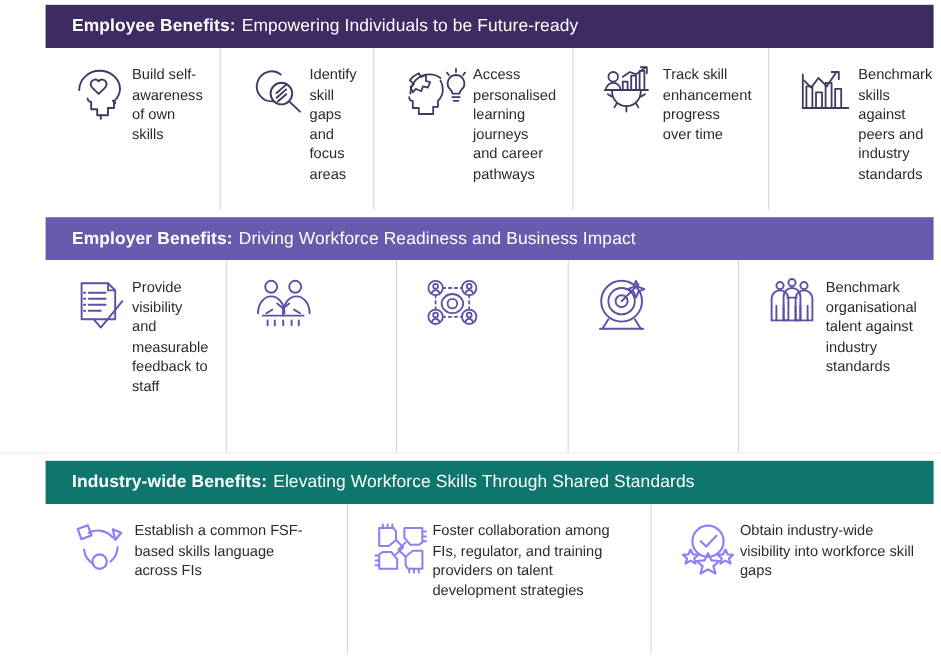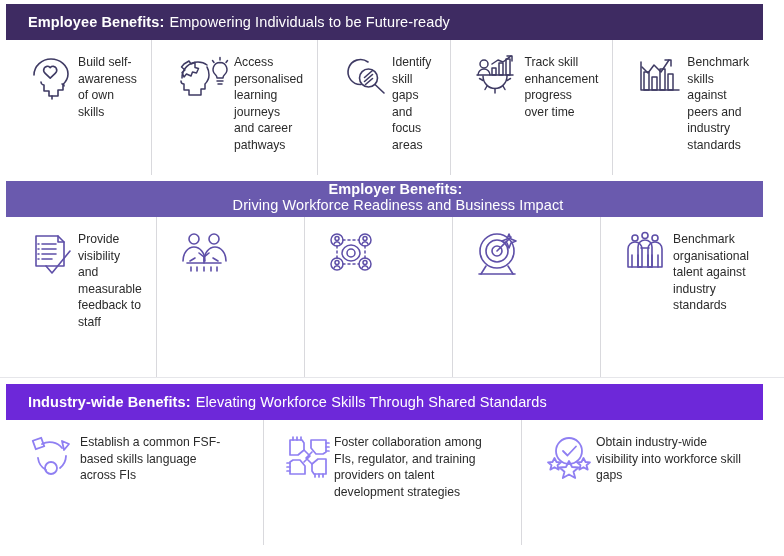--- a/index.html
+++ b/index.html
@@ -69,21 +69,21 @@
   .card-text{
     font-size:12.2px;
     line-height:16.5px;
     color:#2b2b2b;
     max-width:190px;
   }
   .row-3 .card-text{max-width:250px;}
 
   
   .top-gutter{height:4px;background:#ffffff;}
-  .side-pad{padding-left:6px;padding-right:21px;box-sizing:border-box;}
+  .side-pad{padding-left:6px;padding-right:6px;box-sizing:border-box;margin-left:32px;}
   .gap{height:6px;background:#ffffff;}
   .bottom-rule{height:1px;background:#e6e6ea;}
 </style>
 </head>
 <body>
 
 <div class="infographic">
 
   <div class="top-gutter"></div>
 
@@ -99,46 +99,46 @@
     <div class="card">
       <div class="icon-wrap">
         <svg width="52" height="46" viewBox="0 0 52 46" fill="none" stroke="#3E3A63" stroke-width="1.6" stroke-linecap="round" stroke-linejoin="round">
           <path d="M8 21c0-9 8-16 17-16s17 6.5 17 15c0 5-2.5 8-5 10.5V36h-5v6H23v-5h-5v-6c-1 0-3-1-3-3"></path>
           <path d="M36 30c1 0 2 1 2 2"></path>
           <path d="M24 13.5c-1.6-1.8-4.6-1.5-5.8.6-1 1.8-.4 3.9 1 5.3l5 4.8 5-4.8c1.4-1.4 2-3.5 1-5.3-1.2-2.1-4.2-2.4-5.8-.6l-.2.2z"></path>
           <path d="M26 42v3"></path>
         </svg>
       </div>
       <div class="card-text">Build self-awareness of own skills</div>
+    </div>
+
+    <div class="card">
+      <div class="icon-wrap">
+        <svg width="54" height="46" viewBox="0 0 54 46" fill="none" stroke="#3E3A63" stroke-width="1.6" stroke-linecap="round" stroke-linejoin="round">
+          <path d="M23 30.5A12.5 12.5 0 1 1 30 8"></path>
+          <circle cx="30.5" cy="24" r="9"></circle>
+          <path d="M26.5 27.5l8-7M26.5 23.5l8-7M27.5 30.5l7-6"></path>
+          <path d="M37 30.5L46 39"></path>
+        </svg>
+      </div>
+      <div class="card-text">Identify skill gaps and focus areas</div>
     </div>
 
     <div class="card">
       <div class="icon-wrap">
         <svg width="62" height="46" viewBox="0 0 62 46" fill="none" stroke="#3E3A63" stroke-width="1.5" stroke-linecap="round" stroke-linejoin="round">
           <path d="M10 24c0-9 7-16 16-16 3.5 0 6.5 1 9 3"></path>
           <path d="M35 13c1.5 2.5 2 5 2 8 0 4-2 7-4 9v5h-4v6H17v-5h-5v-6c-1.5 0-3-1-3-3"></path>
           <path d="M12 10l5-3 2 3 4-1.5v5l3.5 1-2 4.5-4-1-1.5 4-4.5-2-2.5 3-2-4.5 3-2.5-3.5-3z"></path>
           <path d="M48 8.5a7 7 0 0 1 4.5 12.3c-1 .9-1.5 1.9-1.5 3.2h-6c0-1.3-.5-2.3-1.5-3.2A7 7 0 0 1 48 8.5z"></path>
           <path d="M45 27h6M46 30h4"></path>
           <path d="M48 3.5v2.5M40.5 6.5l1.5 2M55.5 6.5L54 8.5"></path>
         </svg>
       </div>
       <div class="card-text">Access personalised learning journeys and career pathways</div>
-    </div>
-
-    <div class="card">
-      <div class="icon-wrap">
-        <svg width="54" height="46" viewBox="0 0 54 46" fill="none" stroke="#3E3A63" stroke-width="1.6" stroke-linecap="round" stroke-linejoin="round">
-          <path d="M23 30.5A12.5 12.5 0 1 1 30 8"></path>
-          <circle cx="30.5" cy="24" r="9"></circle>
-          <path d="M26.5 27.5l8-7M26.5 23.5l8-7M27.5 30.5l7-6"></path>
-          <path d="M37 30.5L46 39"></path>
-        </svg>
-      </div>
-      <div class="card-text">Identify skill gaps and focus areas</div>
     </div>
 
     <div class="card">
       <div class="icon-wrap">
         <svg width="54" height="48" viewBox="0 0 54 48" fill="none" stroke="#3E3A63" stroke-width="1.5" stroke-linecap="round" stroke-linejoin="round">
           <circle cx="13" cy="10" r="4"></circle>
           <path d="M7 21c0-3.5 2.7-6 6-6s6 2.5 6 6"></path>
           <rect x="21" y="14" width="4" height="7"></rect>
           <rect x="28" y="9" width="4" height="12"></rect>
           <rect x="35" y="5" width="4" height="16"></rect>
@@ -165,21 +165,21 @@
         </svg>
       </div>
       <div class="card-text">Benchmark skills against peers and industry standards</div>
     </div>
 
   </div>
 
   <div class="gap"></div>
 
   <div class="side-pad">
-    <div class="band band-2" style="background: rgb(106, 90, 174); flex-direction: column;">
+    <div class="band band-2" style="background: rgb(106, 90, 174);">
       <span class="bold">Employer Benefits:</span>
       <span class="rest">Driving Workforce Readiness and Business Impact</span>
     </div>
   </div>
 
   <div class="row row-2 side-pad">
 
     <div class="card">
       <div class="icon-wrap">
         <svg width="52" height="48" viewBox="0 0 52 48" fill="none" stroke="#5E4FA8" stroke-width="1.6" stroke-linecap="round" stroke-linejoin="round">
@@ -260,21 +260,21 @@
       </div>
       <div class="card-text">Benchmark organisational talent against industry standards</div>
     </div>
 
   </div>
 
   <div class="bottom-rule"></div>
   <div class="gap"></div>
 
   <div class="side-pad">
-    <div class="band band-3" style="background: #6d28d9; text-align: center;">
+    <div class="band band-3" style="background: #0f766e; text-align: center;">
       <span class="bold">Industry-wide Benefits:</span>
       <span class="rest">Elevating Workforce Skills Through Shared Standards</span>
     </div>
   </div>
 
   <div class="row row-3 side-pad">
 
     <div class="card">
       <div class="icon-wrap">
         <svg width="54" height="46" viewBox="0 0 54 46" fill="none" stroke="#8F7FF2" stroke-width="1.8" stroke-linecap="round" stroke-linejoin="round">

